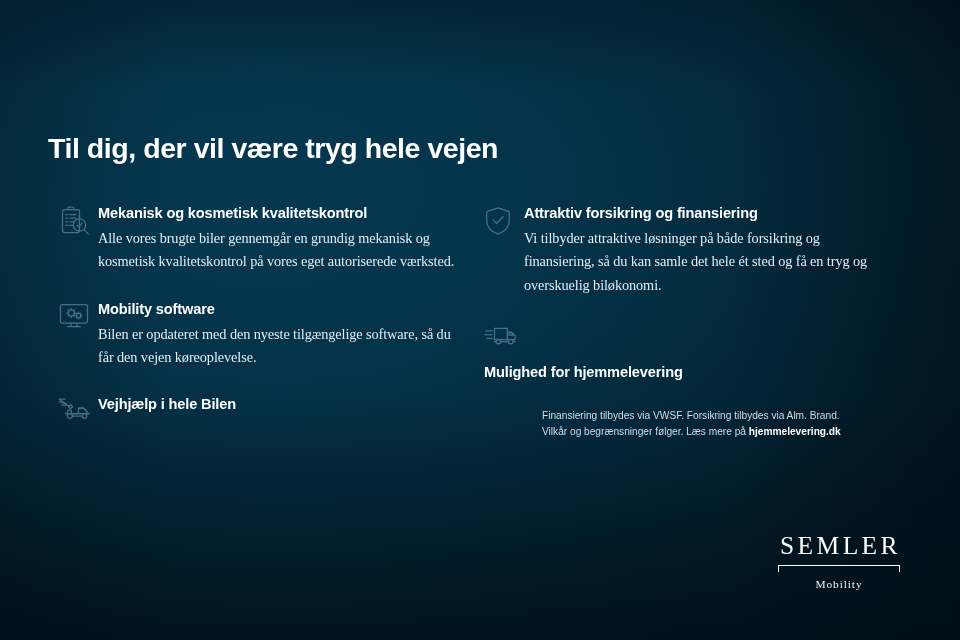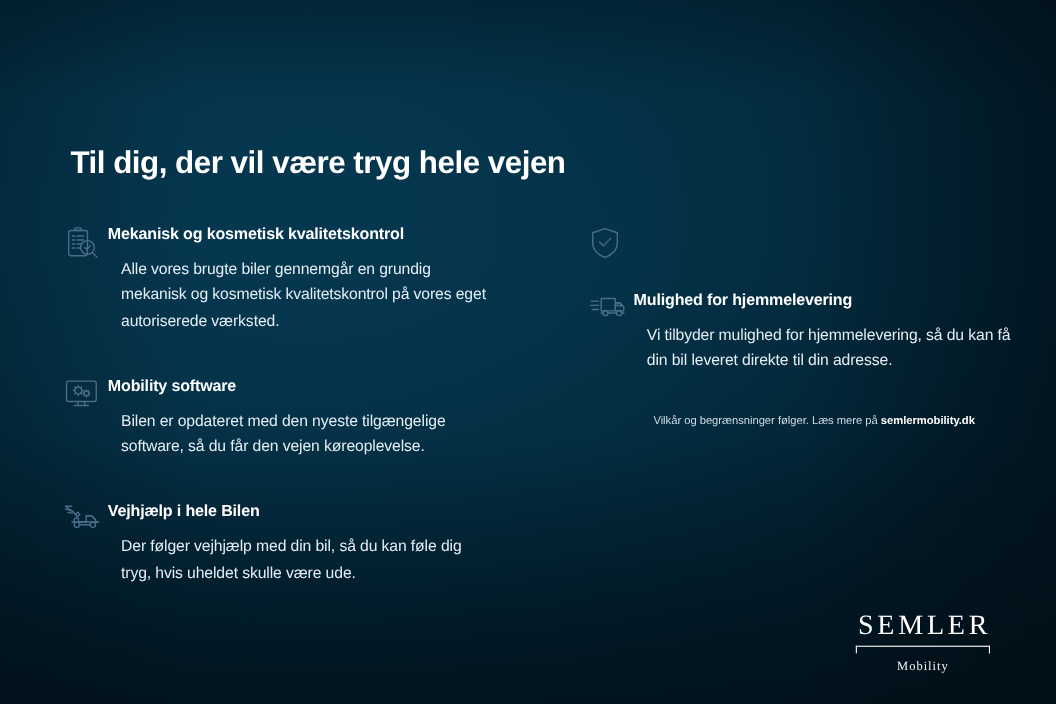--- a/index.html
+++ b/index.html
@@ -23,37 +23,37 @@
     position: absolute;
     inset: 0;
     pointer-events: none;
     background:
       linear-gradient(to bottom, rgba(0,12,20,0.30) 0%, rgba(0,0,0,0) 14%, rgba(0,0,0,0) 62%, rgba(0,10,17,0.52) 100%),
       linear-gradient(to right, rgba(0,11,18,0.22) 0%, rgba(0,0,0,0) 18%, rgba(0,0,0,0) 76%, rgba(0,10,17,0.40) 100%);
   }
 
   .page-title {
     position: absolute;
-    left: 64px;
+    left: 48px;
     top: 112px;
     font-size: 28.5px;
     font-weight: bold;
     letter-spacing: -0.45px;
     line-height: 1.2;
     color: #ffffff;
     white-space: nowrap;
   }
 
   .columns {
     position: absolute;
     left: 58px;
     top: 204px;
     width: 856px;
     display: flex;
-    gap: 80px;
+    gap: 28px;
   }
   .col { width: 398px; flex: 0 0 398px; }
 
   .feature {
     display: flex;
     align-items: flex-start;
     margin-bottom: 26px;
   }
   .feature-icon {
     flex: 0 0 40px;
@@ -75,42 +75,43 @@
     letter-spacing: -0.15px;
     margin: 0 0 5px 0;
     line-height: 1.25;
   }
   .feature-desc {
     font-size: 14.3px;
     font-weight: normal;
     color: #e4edf3;
     line-height: 1.62;
     letter-spacing: -0.1px;
-    margin: 12px;
+    margin: 0;
     white-space: pre-line;
+    font-family: Liberation Serif, serif;
   }
 
   
   .col-right .feature:nth-child(1) { margin-bottom: 24px; }
-  .col-right .feature:nth-child(2) { margin-bottom: 22px; }
+  .col-right .feature:nth-child(2) { margin-bottom: 22px; flex-direction: column; }
 
   .legal {
     margin-left: 58px;
     font-size: 10.2px;
     line-height: 1.62;
     color: #cfdde6;
     letter-spacing: -0.02px;
     max-width: 330px;
   }
   .legal .strong { font-weight: bold; color: #ffffff; }
 
   .logo {
     position: absolute;
     right: 58px;
-    bottom: 28px;
+    bottom: 50px;
     width: 126px;
     text-align: center;
     user-select: none;
   }
   .logo-word {
     font-family: "Liberation Serif", serif;
     font-size: 25.5px;
     letter-spacing: 3.4px;
     color: #ffffff;
     line-height: 1;
@@ -204,57 +205,60 @@
             <path d="M7.4 16.6h2.9"></path>
             <path d="M13.6 16.6H31.5"></path>
             <circle cx="11.9" cy="19" r="2.4"></circle>
             <circle cx="26.4" cy="19" r="2.4"></circle>
             <path d="M14.3 19h9.7"></path>
             <path d="M9.5 16.6v-2.1a1.4 1.4 0 0 1 1.4-1.4h2.4v3.5"></path>
           </svg>
         </span>
         <div class="feature-body">
           <p class="feature-title">Vejhjælp i hele Bilen</p>
-          <p class="feature-desc">Der følger vejhjælp med din bil, så du kan føle dig tryg, hvis uheldet skulle være ude.</p>
         </div>
       </div>
 
     </div>
 
     <div class="col col-right">
 
       <div class="feature">
         <span class="feature-icon">
           <svg width="28" height="30" viewBox="0 0 28 30" fill="none" stroke="currentColor" stroke-width="1.25" stroke-linecap="round" stroke-linejoin="round">
             <path d="M14 1.8L2.8 5.6v9.1c0 6.3 4.6 10.9 11.2 13.4 6.6-2.5 11.2-7.1 11.2-13.4V5.6z"></path>
             <path d="M9 13.9l3.6 3.6 6.6-7"></path>
           </svg>
         </span>
+        <div class="feature-body">
+          <p class="feature-title">Attraktiv forsikring og finansiering</p>
+          <p class="feature-desc">Vi tilbyder attraktive løsninger på både forsikring og finansiering, så du kan samle det hele ét sted og få en tryg og overskuelig biløkonomi.</p>
+        </div>
       </div>
 
       <div class="feature">
         <span class="feature-icon">
           <svg width="36" height="26" viewBox="0 0 36 26" fill="none" stroke="currentColor" stroke-width="1.25" stroke-linecap="round" stroke-linejoin="round">
             <path d="M1.5 7.8h6.6M0.8 11.6h7.3M2.6 15.4h5.5"></path>
             <path d="M10.5 5.4h12.9v11.2H10.5z"></path>
             <path d="M23.4 9.1h4.1l3.6 3.7v3.8h-7.7z"></path>
             <path d="M25 9.6h2.1l2.4 2.5h-4.5z"></path>
             <circle cx="14.4" cy="18.6" r="2.3"></circle>
             <circle cx="26.8" cy="18.6" r="2.3"></circle>
             <path d="M16.7 18.6h7.8M10.5 18.6h1.6M29.1 18.6h2.1"></path>
           </svg>
         </span>
         <div class="feature-body">
           <p class="feature-title">Mulighed for hjemmelevering</p>
-          <p class="feature-desc">Vi tilbyder mulighed for hjemmelevering, så du kan få din bil leveret direkte til din adresse.</p>
         </div>
       </div>
 
       <div class="legal">
-        <div><span>Vilkår og begrænsninger følger. Læs mere på </span><span class="strong">semlermobility.dk</span></div>
+        <div>Finansiering tilbydes via VWSF. Forsikring tilbydes via Alm. Brand.</div>
+        <div><span>Vilkår og begrænsninger følger. Læs mere på </span><span class="strong">hjemmelevering.dk</span></div>
       </div>
 
     </div>
   </div>
 
   <div class="logo">
     <div class="logo-word">SEMLER</div>
     <div class="logo-rule">
       <span class="tick left"></span>
       <span class="tick right"></span>

